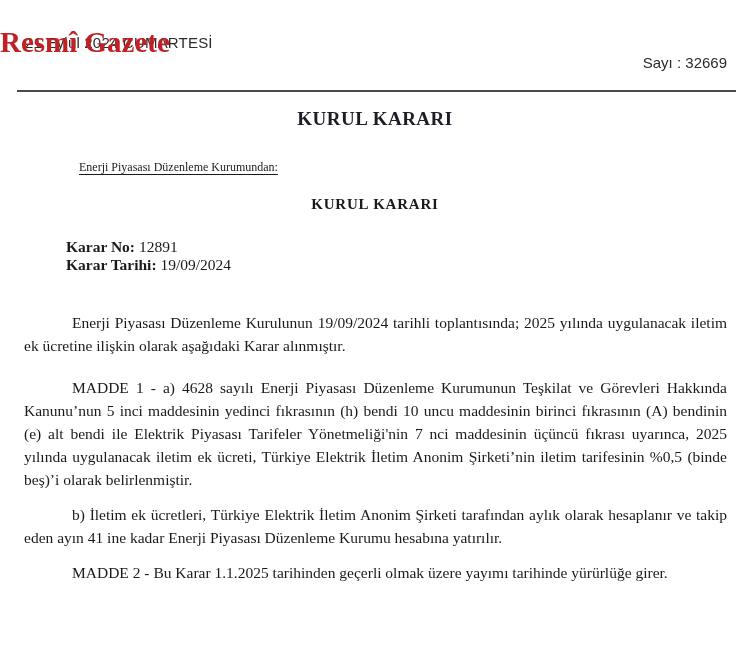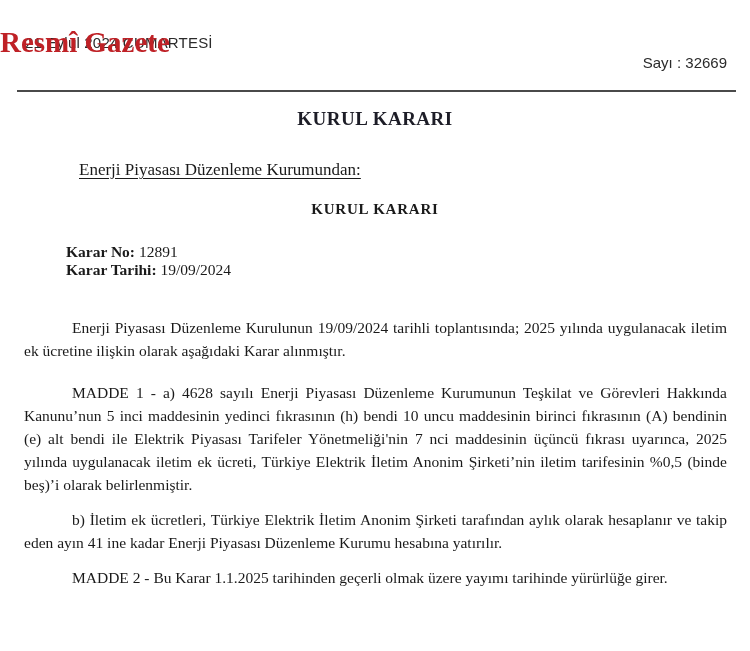--- a/index.html
+++ b/index.html
@@ -49,21 +49,21 @@
   
   .section-title{
     margin:16px 0 0 0;
     text-align:center;
     font-size:19px;font-weight:bold;
     letter-spacing:.5px;
     color:#1d1d27;
   }
   .source{
     margin:30px 0 0 79px;
-    font-size:17px;font-weight:normal;
+    font-size:12px;font-weight:normal;
     text-decoration:underline;
     text-underline-offset:3px;
     color:var(--ink);
   }
   .doc-title{
     margin:21px 0 0 0;
     text-align:center;
     font-size:15px;font-weight:bold;
     letter-spacing:.8px;
     color:var(--ink);

